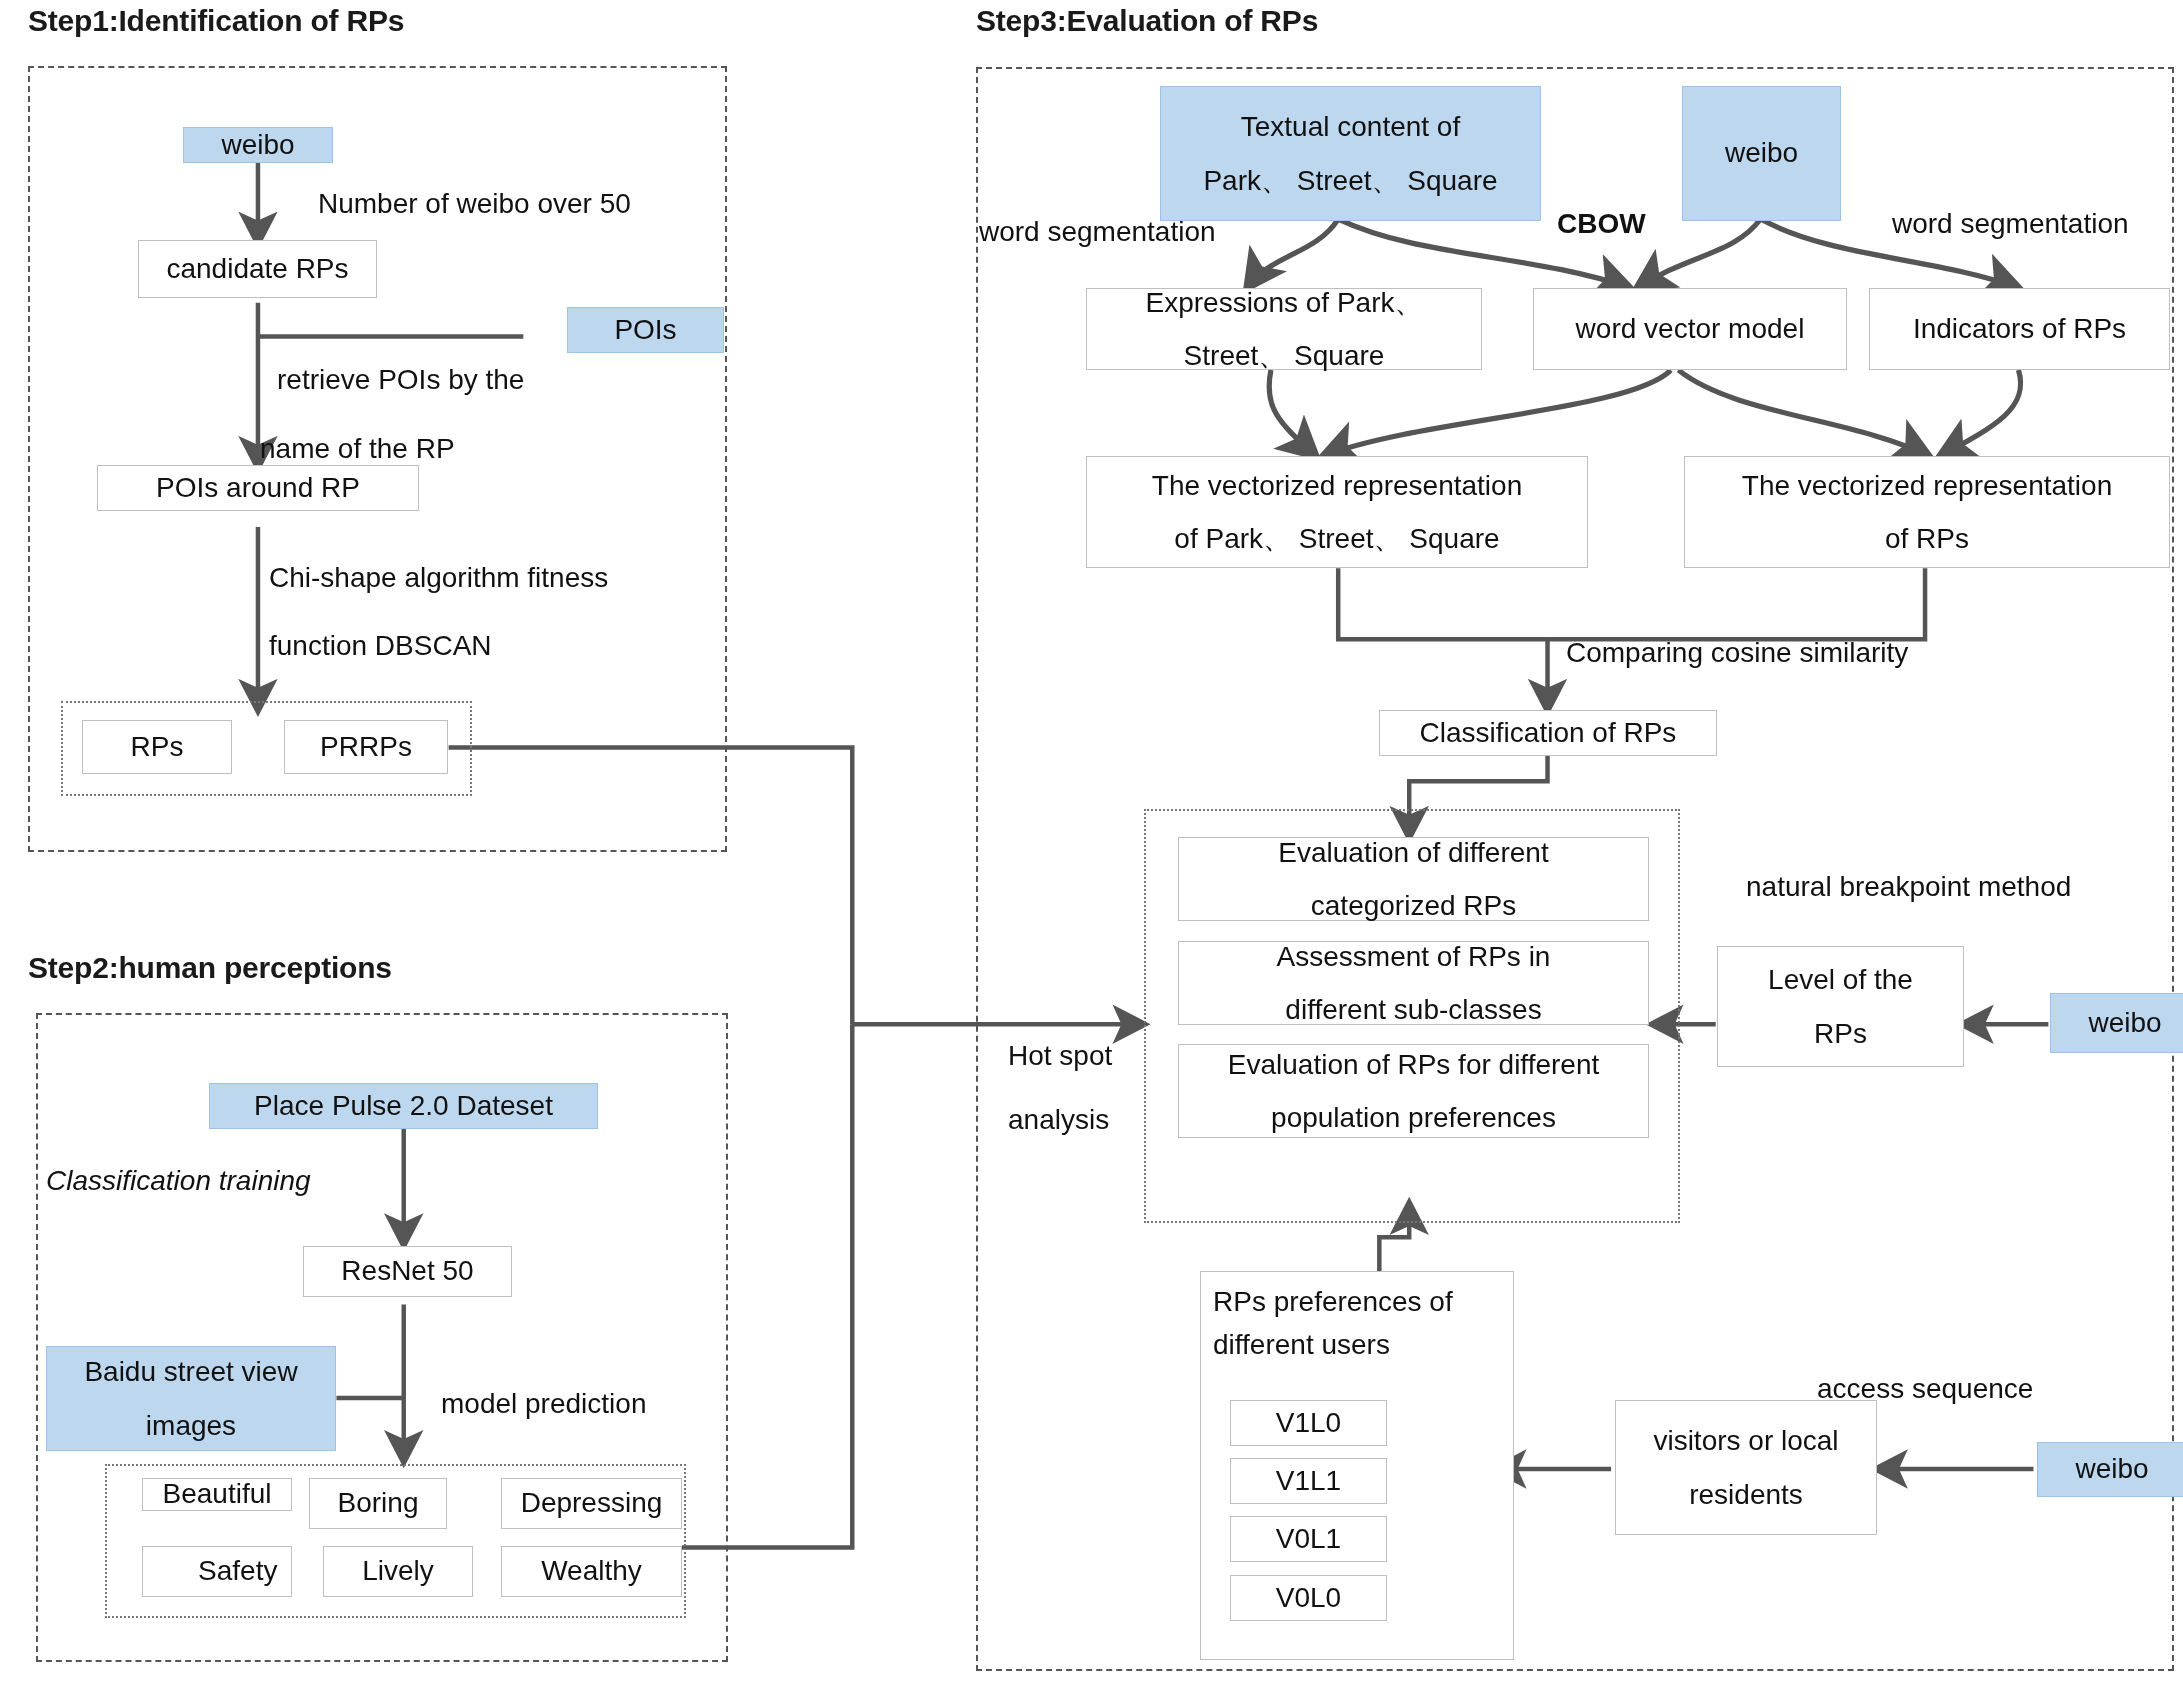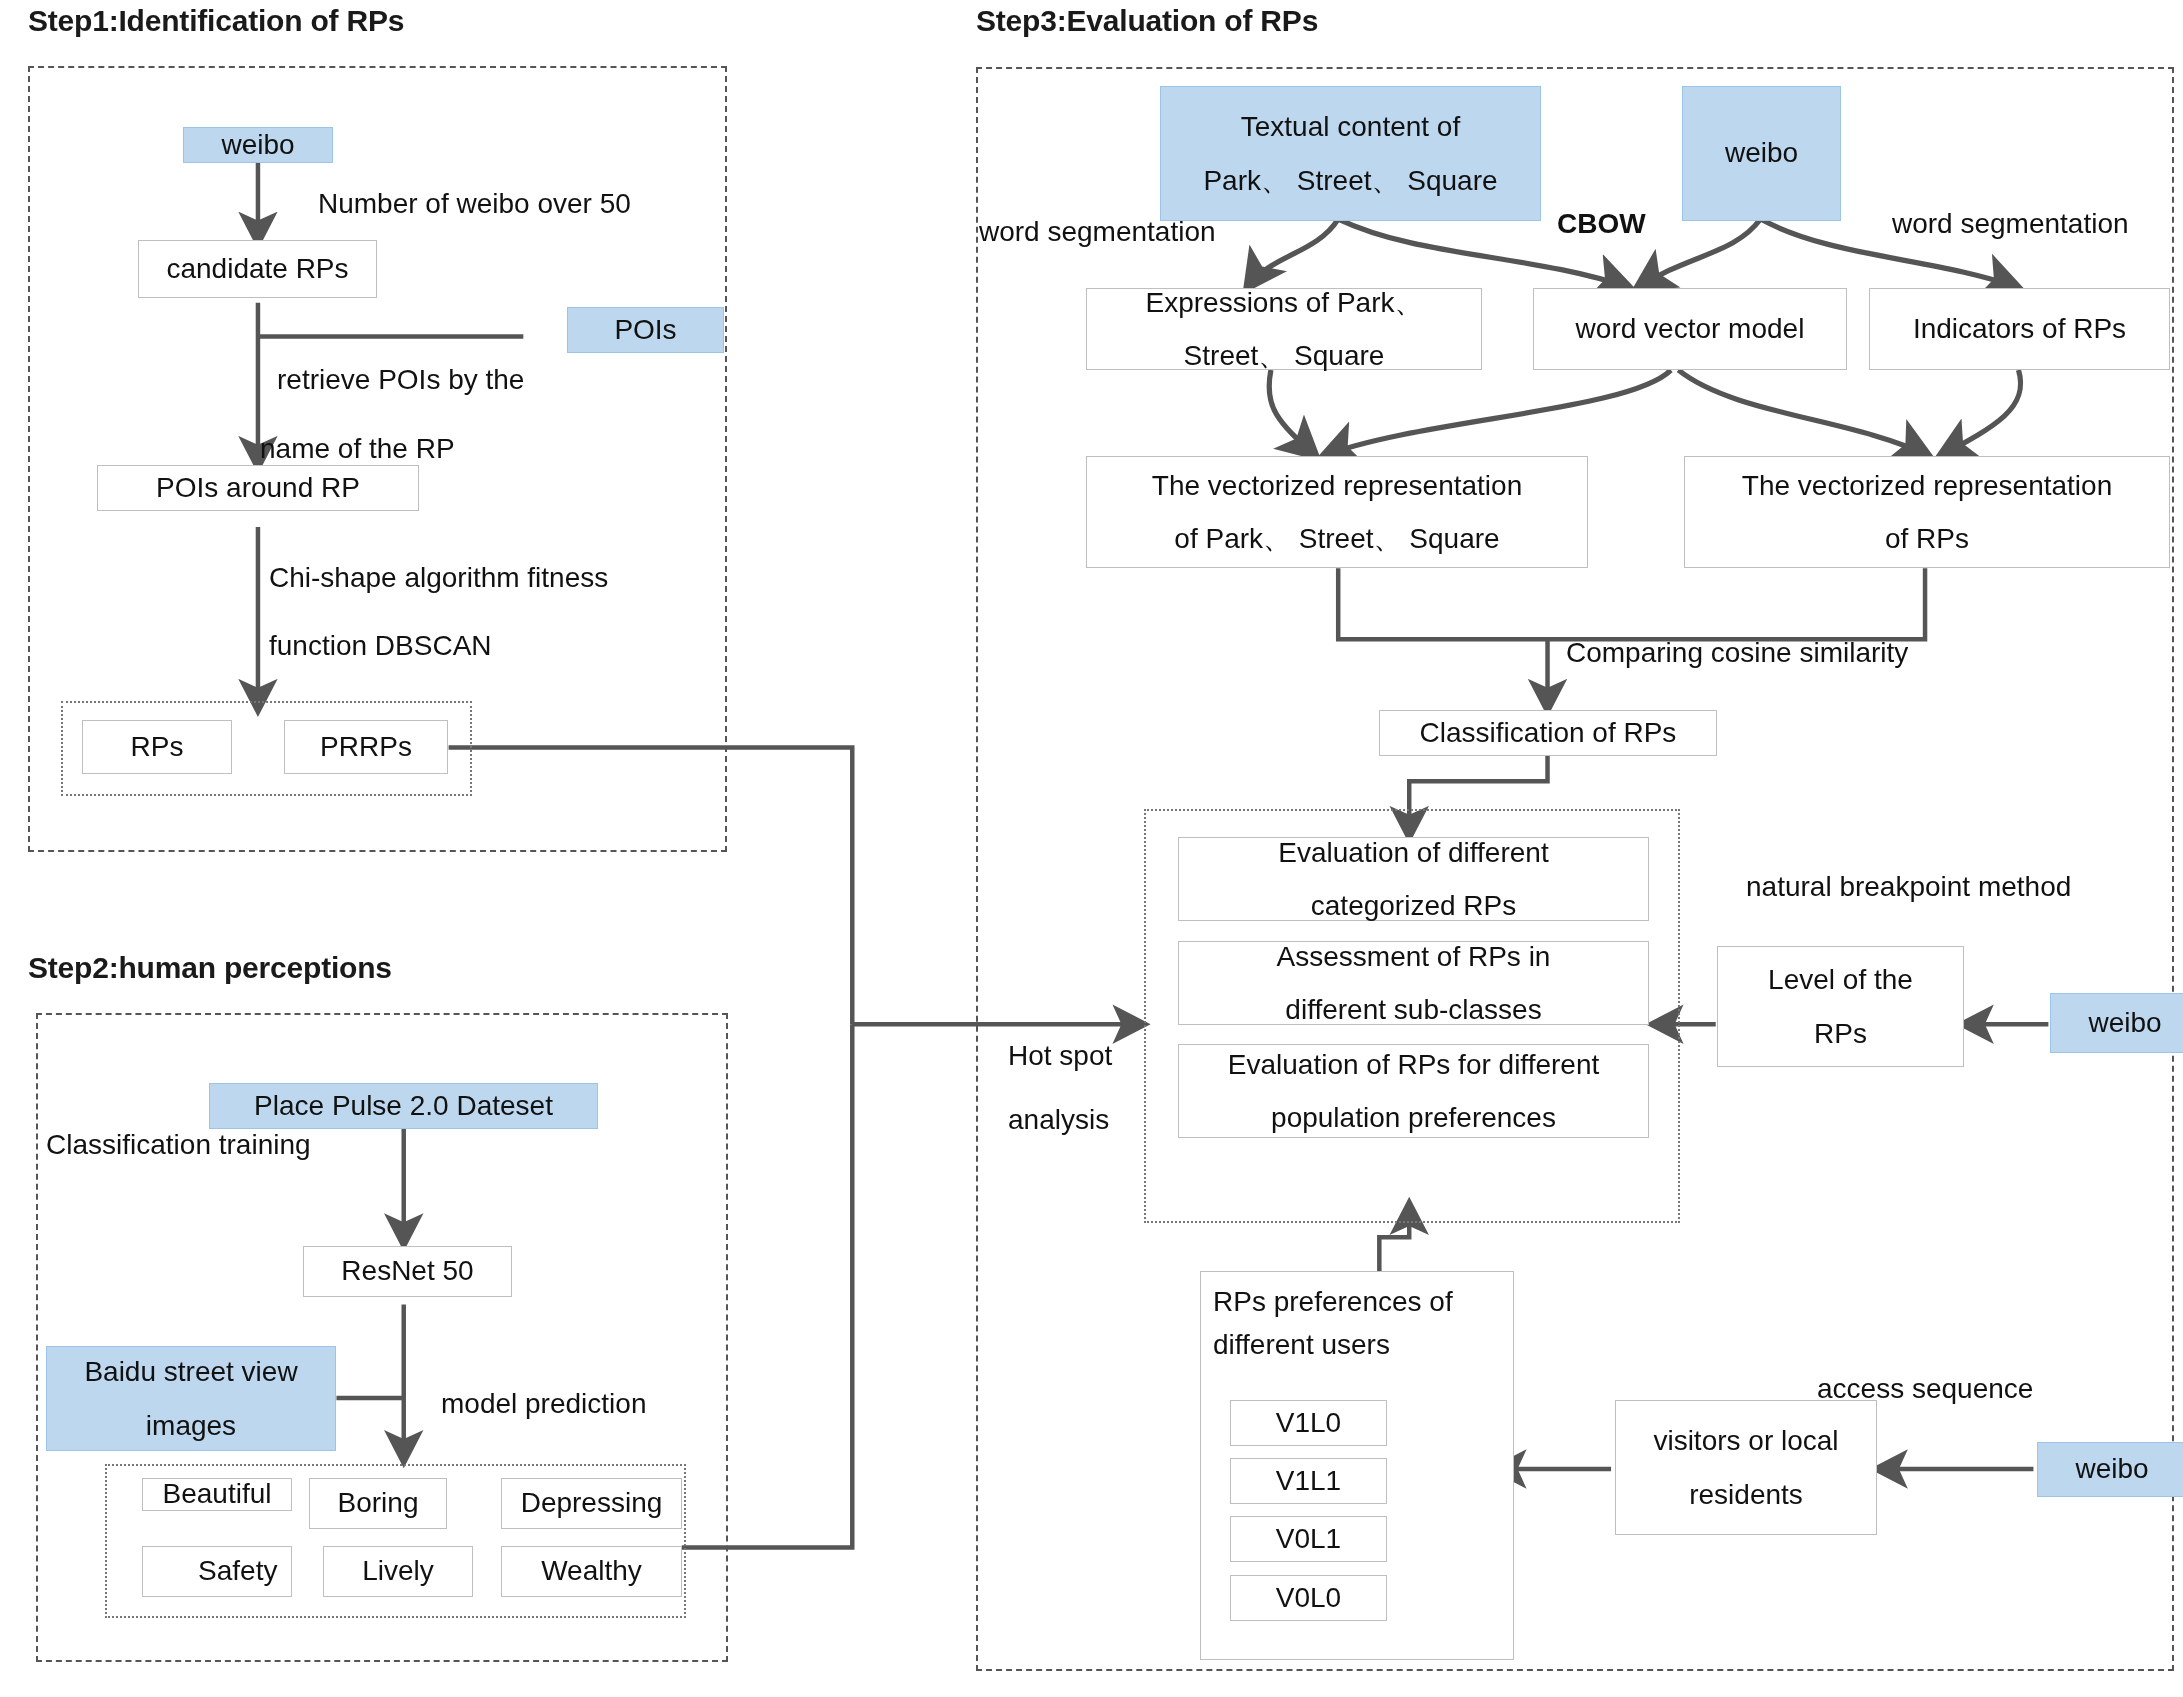--- a/index.html
+++ b/index.html
@@ -127,21 +127,21 @@
   </div>
 
   <div class="dot-container" style="left:105px;top:1464px;width:577px;height:150px;"></div>
   <div class="node" style="left:142px;top:1478px;width:150px;height:33px;">Beautiful</div>
   <div class="node" style="left:309px;top:1478px;width:138px;height:51px;">Boring</div>
   <div class="node" style="left:501px;top:1478px;width:181px;height:51px;">Depressing</div>
   <div class="node" style="left:142px;top:1546px;width:150px;height:51px;padding-left:46px;">Safety</div>
   <div class="node" style="left:323px;top:1546px;width:150px;height:51px;">Lively</div>
   <div class="node" style="left:501px;top:1546px;width:181px;height:51px;">Wealthy</div>
 
-  <div class="lbl" style="left:46px;top:1124px;">Classification training</div>
+  <div class="lbl" style="left:46px;top:1160px;font-style:italic;">Classification training</div>
   <div class="lbl" style="left:441px;top:1383px;">model prediction</div>
 
   <div class="step-title" style="left:976px;top:3.7px;">Step3:Evaluation of RPs</div>
   <div class="dash-container" style="left:976px;top:67px;width:1194px;height:1600px;"></div>
 
   <div class="node blue multiline" style="left:1160px;top:86px;width:381px;height:135px;flex-direction:column;">
     <span>Textual content of</span>
     <span>Park、 Street、 Square</span>
   </div>
   <div class="node blue" style="left:1682px;top:86px;width:159px;height:135px;">weibo</div>

